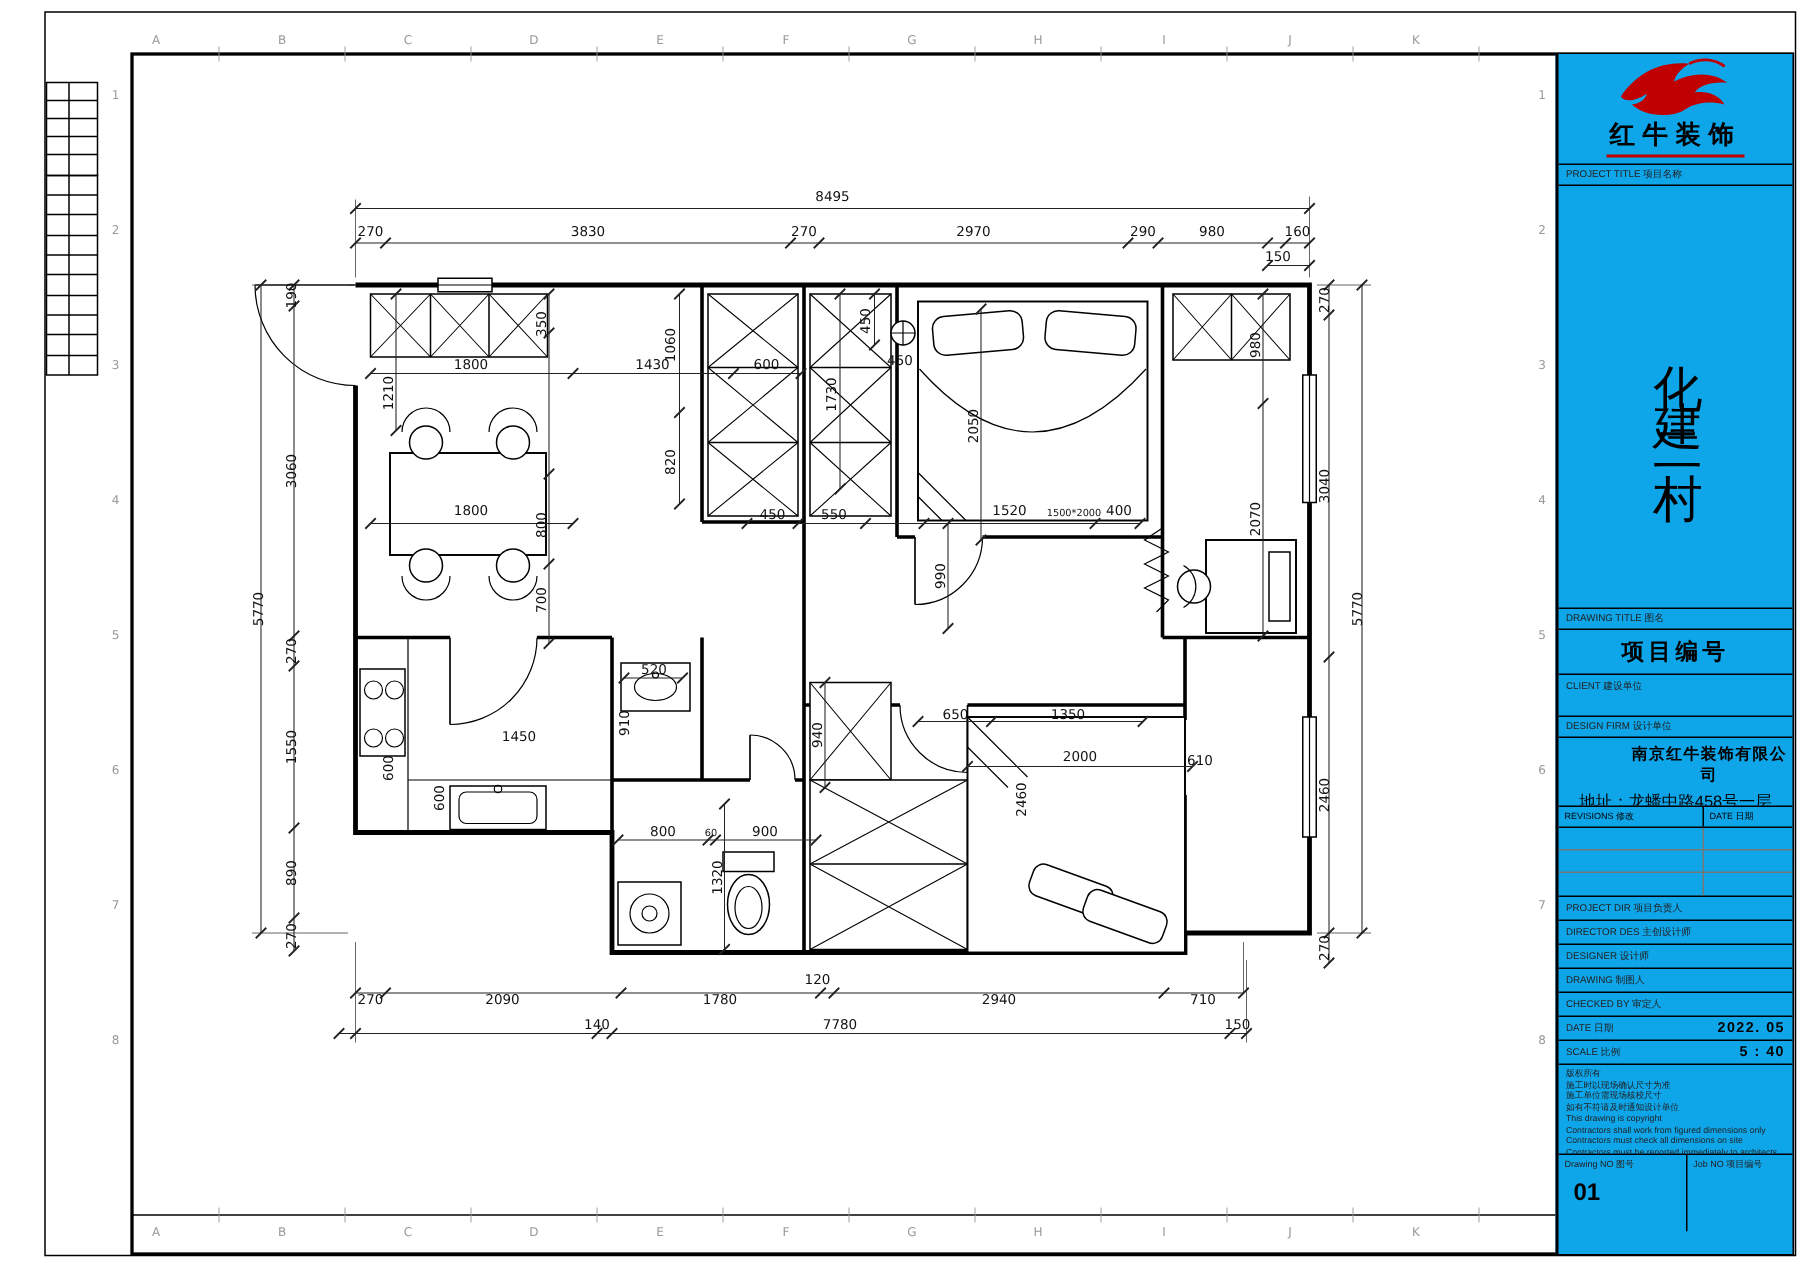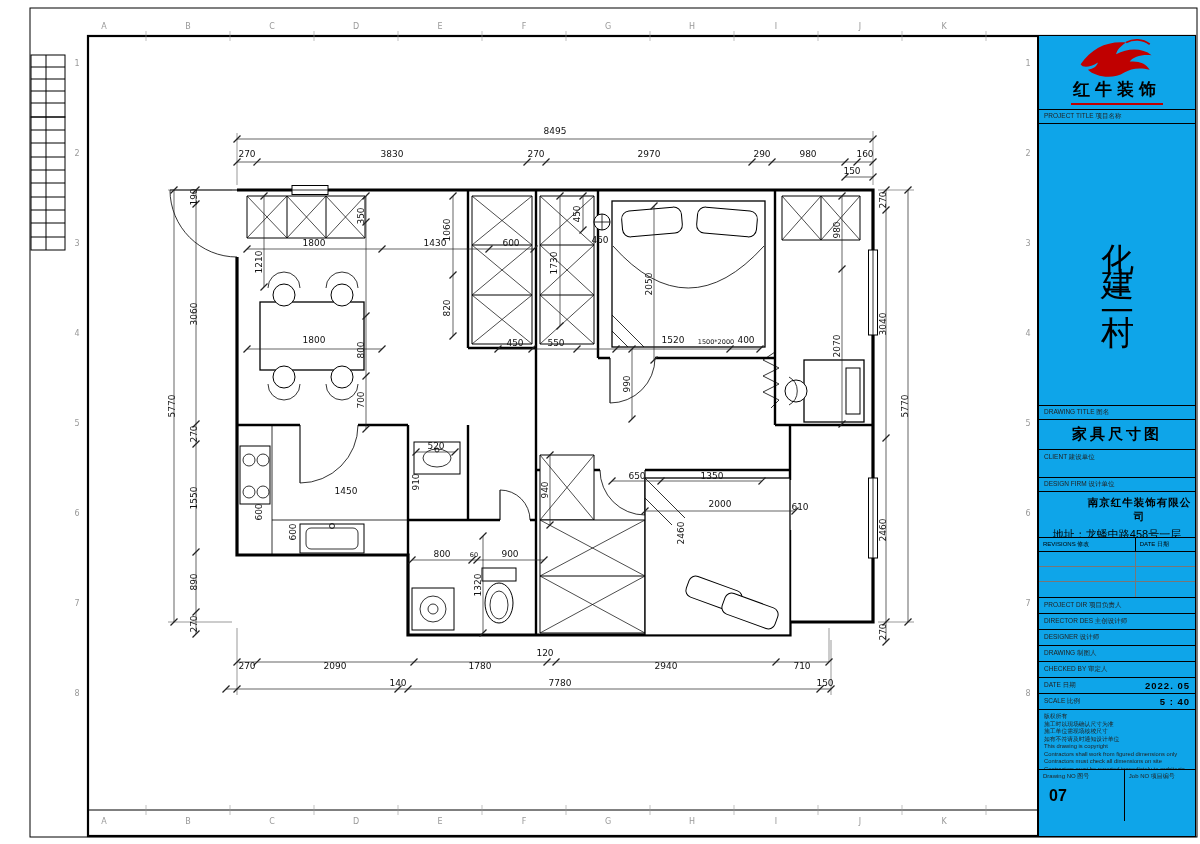--- a/index.html
+++ b/index.html
@@ -485,21 +485,21 @@
     </div>
 
     <div class="tb-lab">PROJECT TITLE 项目名称</div>
 
     <div class="tb-sec tb-projname">
       <div class="projname-v">化建二村</div>
     </div>
 
     <div class="tb-lab">DRAWING TITLE 图名</div>
 
-    <div class="tb-sec tb-drawtitle">家具尺寸图</div>
+    <div class="tb-sec tb-drawtitle">项目编号</div>
 
     <div class="tb-sec tb-client">
       <div class="tb-lab" style="border-bottom:none;">CLIENT 建设单位</div>
     </div>
 
     <div class="tb-lab">DESIGN FIRM 设计单位</div>
 
     <div class="tb-sec tb-firm">
       <div class="firm-name">南京红牛装饰有限公司</div>
       <div class="firm-addr">地址：龙蟠中路458号一层</div>
@@ -553,20 +553,20 @@
 施工单位需现场核校尺寸
 如有不符请及时通知设计单位
 This drawing is copyright
 Contractors shall work from figured dimensions only
 Contractors must check all dimensions on site
 Contractors must be reported immediately to architects</div>
 
     <div class="tb-sec tb-no">
       <div class="tb-no-left">
         <div class="no-lab">Drawing NO 图号</div>
-        <div class="no-val">07</div>
+        <div class="no-val">01</div>
       </div>
       <div class="tb-no-right">
         <div class="no-lab">Job NO 项目编号</div>
       </div>
     </div>
   </div>
 </div>
 
 </body></html>

